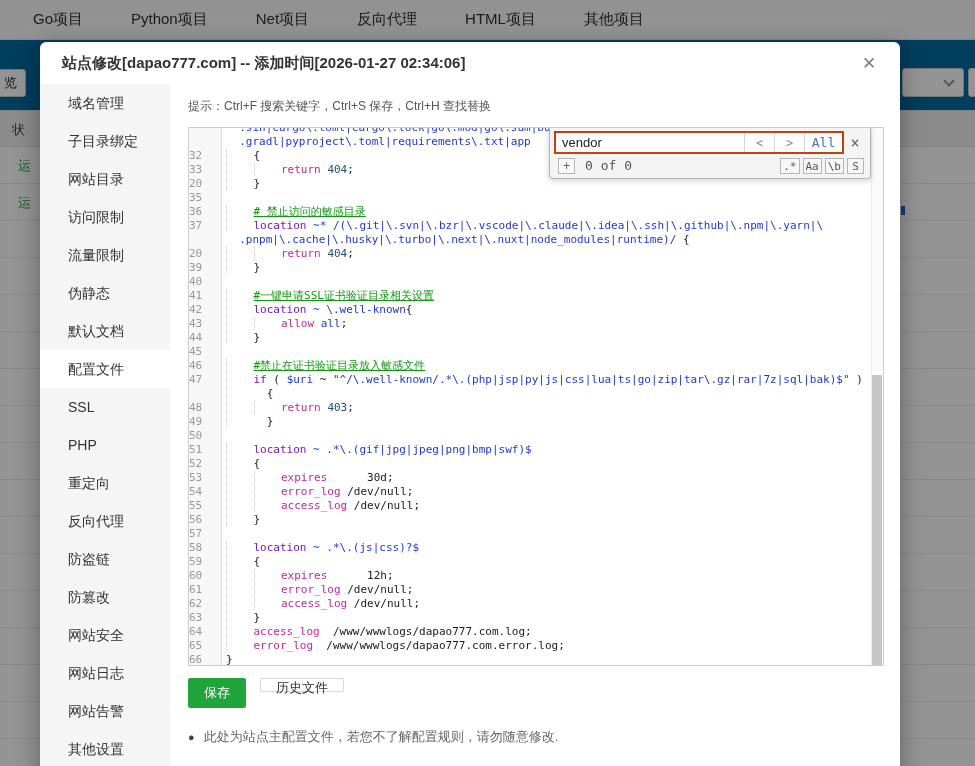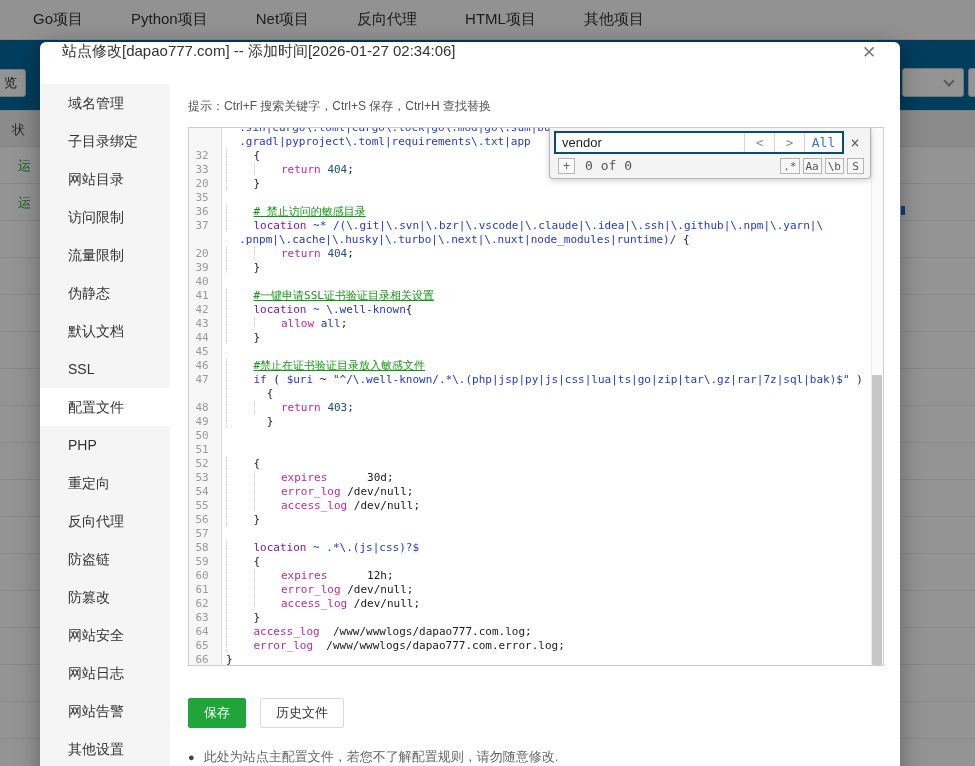--- a/index.html
+++ b/index.html
@@ -27,74 +27,74 @@
   .bg-cell { position:absolute; left:18px; top:10px; font-size:13px; color:#333; }
   .bg-cell.green { color:#23a33c; }
   .bg-bluebit { position:absolute; left:901px; top:96px; width:4px; height:9px; background:#2b66c0; }
 
   .overlay { position:absolute; inset:0; background:rgba(0,0,0,0.42); z-index:5; }
 
   
   .modal { position:absolute; left:40px; top:42px; width:860px; height:740px; background:#fff;
            border-radius:6px 6px 0 0; box-shadow:0 6px 24px rgba(0,0,0,0.35); z-index:10;
            display:flex; flex-direction:column; }
-  .modal-header { flex:0 0 42px; display:flex; align-items:flex-start; justify-content:space-between; padding:0 20px 0 22px; }
+  .modal-header { flex:0 0 42px; display:flex; align-items:center; justify-content:space-between; padding:0 20px 0 22px;font-weight:bold; }
   .modal-title { font-size:15px; color:#333; }
   .modal-close { font-size:17px; color:#808080; width:22px; text-align:center; cursor:pointer; }
   .modal-body { flex:1; display:flex; min-height:0; }
 
   .sidebar { flex:0 0 130px; background:#f5f5f6; }
   .sb-item { height:38px; line-height:38px; padding-left:28px; font-size:14px; color:#333; cursor:pointer; white-space:nowrap; }
   .sb-item.active { background:#fff; }
 
   .content { flex:1; padding:14px 16px 0 18px; min-width:0; }
   .hint { font-size:12px; color:#555; margin-bottom:12px; }
 
   
   .editor { position:relative; height:539px; border:1px solid #ccc; background:#fff; overflow:hidden;
             font-family:"DejaVu Sans Mono","Liberation Mono",monospace; font-size:11px; line-height:14px; }
   .gutter-bg { position:absolute; left:0; top:0; bottom:0; width:33px; background:#f7f7f7; border-right:1px solid #ddd; }
   .lines { position:relative; margin-top:-7px; }
   .line { display:flex; height:14px; }
-  .ln { flex:0 0 33px; width:33px; padding-right:7px; text-align:center; color:#999; }
+  .ln { flex:0 0 33px; width:33px; padding-right:7px; text-align:left; color:#999; }
   .lc { white-space:pre; padding-left:4px; color:#1a1a1a; overflow:hidden; }
   .ig { border-left:1px dotted #ccc; }
   .tok-p   { color:#1a1a1a; }
   .tok-k1  { color:#7718a8; }
   .tok-k2  { color:#bb2a96; }
   .tok-b   { color:#2438c8; }
   .tok-num { color:#1b4f72; }
   .tok-g   { color:#149614;text-decoration:underline; }
   .scroll-track { position:absolute; top:0; right:0; bottom:0; width:12px; background:#fbfbfb; border-left:1px solid #ededed; }
   .scroll-thumb { position:absolute; top:247px; right:1px; width:10px; height:290px; background:#c6c6c6; border-radius:1px; cursor:pointer; }
 
   
   .search-panel { position:absolute; top:0; right:12px; width:322px; background:#f4f4f4;
                   border:1px solid #b5b5b5; border-top:none; border-radius:0 0 4px 4px;
                   box-shadow:0 2px 6px rgba(0,0,0,0.18); z-index:3; }
   .sp-row1 { display:flex; align-items:stretch; padding:3px 4px 2px 4px; }
-  .sp-find { display:flex; flex:1; border:2px solid #0c4a6e; background:#fff; }
+  .sp-find { display:flex; flex:1; border:2px solid #c2410c; background:#fff; }
   .sp-input { flex:1; border:none; outline:none; padding:2px 6px; font-size:13px; color:#222; min-width:0;
               background:#fff; font-family:"Liberation Sans","DejaVu Sans",sans-serif; }
   .sp-btn { width:30px; border-left:1px solid #d5d5d5; background:#fff; display:flex; align-items:center;
             justify-content:center; font-size:12px; color:#888; cursor:pointer; }
   .sp-btn.all { width:38px; color:#3a77c4; font-size:13px; }
   .sp-close { width:22px; display:flex; align-items:center; justify-content:center; color:#666; font-size:15px; cursor:pointer; }
   .sp-row2 { display:flex; align-items:center; padding:2px 6px 4px 8px; }
   .sp-plus { width:17px; height:16px; border:1px solid #b5b5b5; background:#fafafa; color:#666; font-size:12px;
              line-height:14px; text-align:center; margin-right:10px; cursor:pointer; }
   .sp-count { font-size:13px; color:#555; flex:1; }
   .sp-toggle { min-width:17px; height:16px; border:1px solid #b5b5b5; background:#f7f7f7; color:#555; font-size:11px;
                line-height:15px; text-align:center; padding:0 2px; margin-left:3px; cursor:pointer;
                font-family:"DejaVu Sans Mono",monospace; }
 
-  .actions { margin-top:32px; display:flex; gap:14px; }
+  .actions { margin-top:12px; display:flex; gap:14px; }
   .btn-save { height:30px; padding:0 15px; background:#20a53a; color:#fff; font-size:13px;
               border:1px solid #20a53a; border-radius:2px; cursor:pointer; }
-  .btn-history { height:30px; padding:0 15px; background:#fff; color:#333; font-size:13px;
+  .btn-history { height:14px; padding:0 15px; background:#fff; color:#333; font-size:13px;
                  border:1px solid #d9d9d9; border-radius:2px; cursor:pointer; }
   .note { margin-top:20px; font-size:13px; color:#666; }
   .note .dot { margin-right:9px; color:#444; font-size:11px; }
 </style>
 </head>
 <body>
 
 <div class="page">
 
   <div class="bg-nav" id="bg-tabs">
@@ -149,22 +149,22 @@
     </div>
     <div class="modal-body">
       <div class="sidebar" id="sb">
           <div class="sb-item">域名管理</div>
           <div class="sb-item">子目录绑定</div>
           <div class="sb-item">网站目录</div>
           <div class="sb-item">访问限制</div>
           <div class="sb-item">流量限制</div>
           <div class="sb-item">伪静态</div>
           <div class="sb-item">默认文档</div>
+          <div class="sb-item active">配置文件</div>
           <div class="sb-item">SSL</div>
-          <div class="sb-item active">配置文件</div>
           <div class="sb-item">PHP</div>
           <div class="sb-item">重定向</div>
           <div class="sb-item">反向代理</div>
           <div class="sb-item">防盗链</div>
           <div class="sb-item">防篡改</div>
           <div class="sb-item">网站安全</div>
           <div class="sb-item">网站日志</div>
           <div class="sb-item">网站告警</div>
           <div class="sb-item">其他设置</div>
         </div>
@@ -261,20 +261,21 @@
               <div class="line">
                 <span class="ln">49</span>
                 <span class="lc"><span class="ig">    </span>  <span class="tok-p">}</span></span>
               </div>
               <div class="line">
                 <span class="ln">50</span>
                 <span class="lc"></span>
               </div>
               <div class="line">
                 <span class="ln">51</span>
+                <span class="lc"><span class="ig">    </span><span class="tok-p"></span><span class="tok-k1">location</span><span class="tok-p"> </span><span class="tok-b">~ .*\.(gif|jpg|jpeg|png|bmp|swf)$</span></span>
               </div>
               <div class="line">
                 <span class="ln">52</span>
                 <span class="lc"><span class="ig">    </span><span class="tok-p">{</span></span>
               </div>
               <div class="line">
                 <span class="ln">53</span>
                 <span class="lc"><span class="ig">    </span><span class="ig">    </span><span class="tok-p"></span><span class="tok-k2">expires</span><span class="tok-p">      30d;</span></span>
               </div>
               <div class="line">

